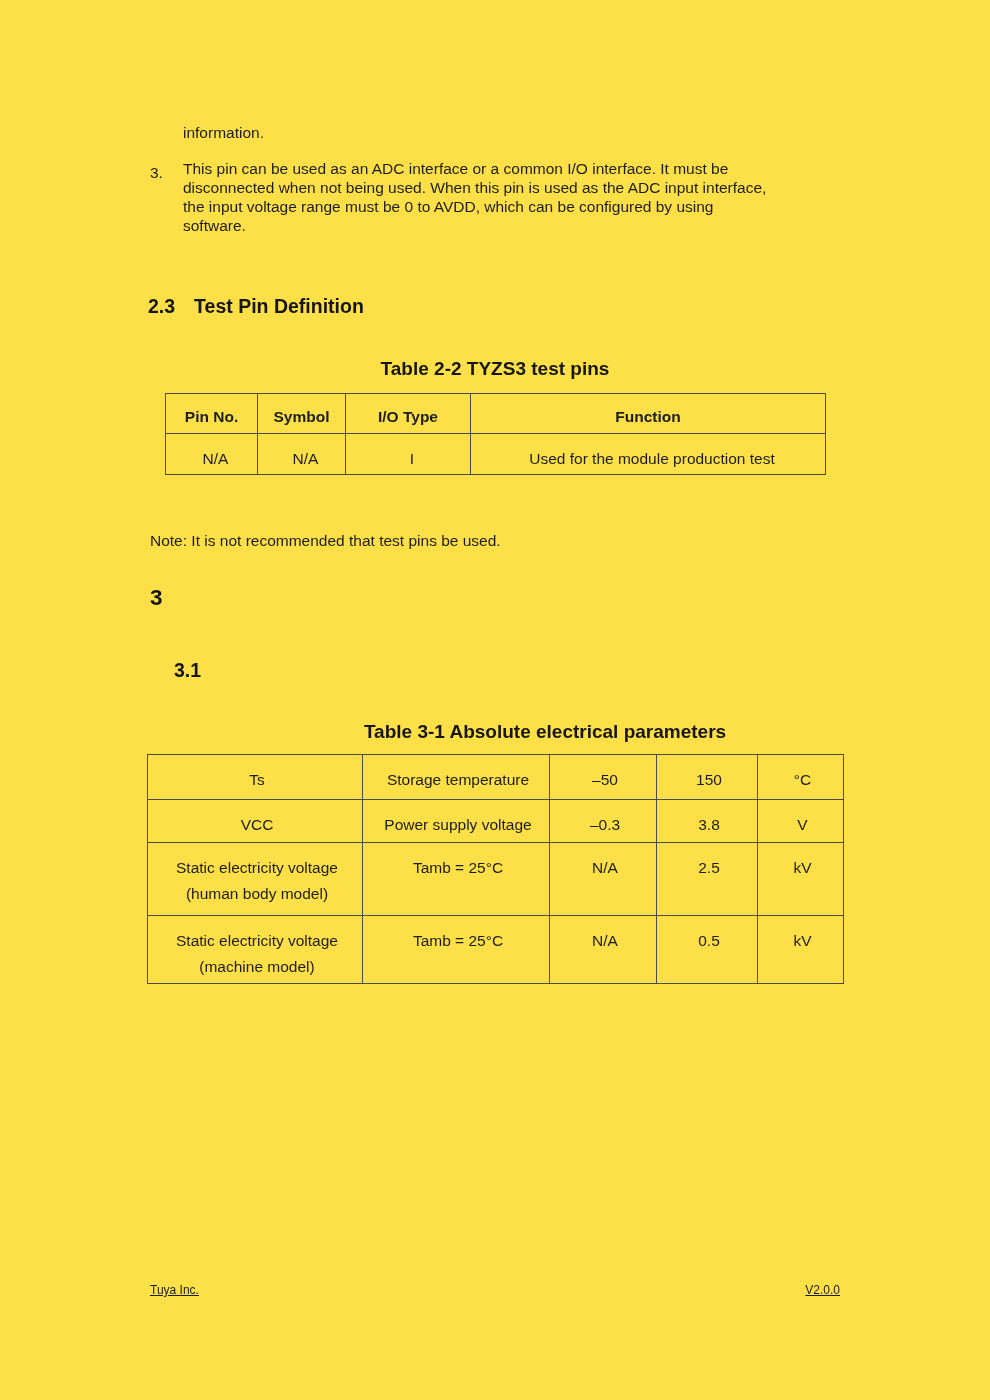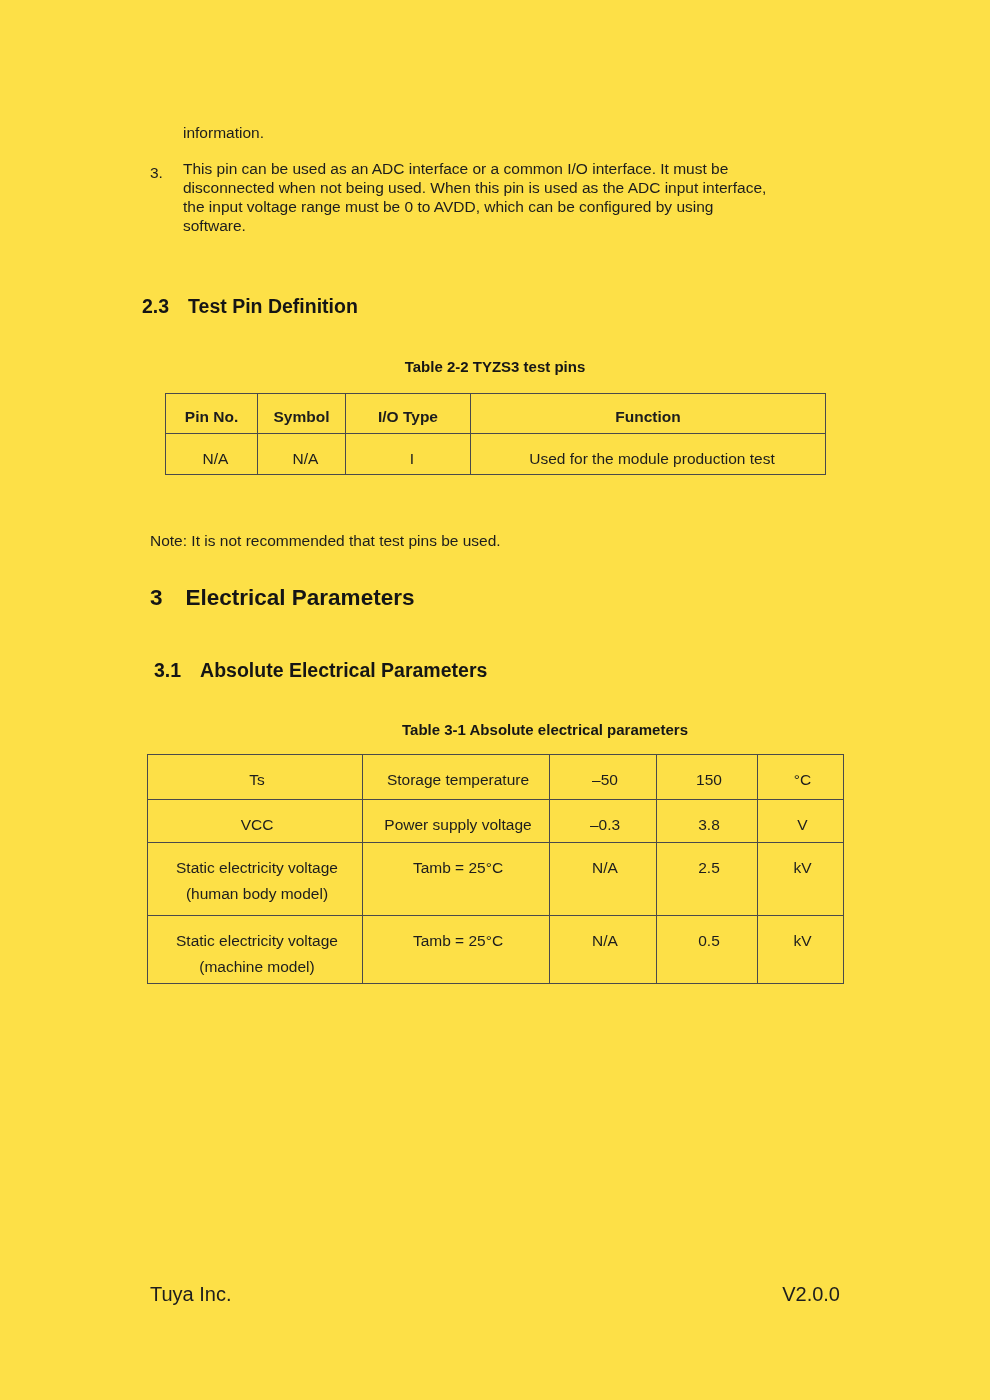--- a/index.html
+++ b/index.html
@@ -23,21 +23,21 @@
 
   .heading { display: flex; font-weight: bold; color: #151515; }
   .h-sub { font-size: 19.5px; }
   .h-sub .h-num { margin-right: 19px; }
   .h-top { font-size: 22.5px; }
   .h-top .h-num { margin-right: 23px; }
 
   .caption {
     width: 100%;
     text-align: center;
-    font-size: 15px;
+    font-size: 19px;
     font-weight: bold;
     color: #161616;
   }
 
   table { border-collapse: collapse; table-layout: fixed; }
   th, td { border: 1px solid #4a4a4a; font-size: 15.5px; color: #1d1d1d; text-align: center; }
   th {
     font-weight: bold;
     text-align: center;
     vertical-align: top;
@@ -45,40 +45,41 @@
     line-height: 26px;
   }
   td { vertical-align: top; line-height: 26px; }
 
   .t22 td { padding: 12px 4px 0 12px; }
   .t31 td { padding: 12px 4px 0 8px; }
 
   .footer {
     display: flex;
     justify-content: space-between;
-    font-size: 20px;
+    font-size: 12px;
     color: #1d1d1d;
+    text-decoration: underline;
   }
 </style>
 </head>
 <body>
 
 <div class="page">
 
   <div class="abs body-text" style="left:183px; top:119px;">information.</div>
 
   <div class="abs list-item" style="left:150px; top:159px;">
     <div class="list-number">3.</div>
     <div class="list-text pre">This pin can be used as an ADC interface or a common I/O interface. It must be
 disconnected when not being used. When this pin is used as the ADC input interface,
 the input voltage range must be 0 to AVDD, which can be configured by using
 software.</div>
   </div>
 
-  <div class="abs heading h-sub" style="left:142px; top:295px;justify-content:space-between;">
+  <div class="abs heading h-sub" style="left:148px; top:295px;justify-content:space-between;">
     <span class="h-num">2.3</span>
     <span>Test Pin Definition</span>
   </div>
 
   <div class="abs caption" style="left:0; top:358px;">Table 2-2 TYZS3 test pins</div>
 
   <table class="abs t22" style="left:165px; top:393px; width:660px;">
     <colgroup>
       <col style="width:92px">
         <col style="width:88px">
@@ -98,26 +99,24 @@
       <td>I</td>
       <td>Used for the module production test</td>
     </tr>
   </tbody>
     </table>
 
   <div class="abs body-text" style="left:150px; top:527px;">Note: It is not recommended that test pins be used.</div>
 
   <div class="abs heading h-top" style="left:150px; top:585px;">
     <span class="h-num">3</span>
-    <span>Electrical Parameters</span>
   </div>
 
-  <div class="abs heading h-sub" style="left:154px; top:659px;">
+  <div class="abs heading h-sub" style="left:174px; top:659px;gap:36px;">
     <span class="h-num">3.1</span>
-    <span>Absolute Electrical Parameters</span>
   </div>
 
   <div class="abs caption" style="left:12px; top:721px;padding-left:38px;">Table 3-1 Absolute electrical parameters</div>
 
   <table class="abs t31" style="left:147px; top:754px; width:696px;">
     <colgroup>
       <col style="width:215px">
         <col style="width:187px">
         <col style="width:107px">
         <col style="width:101px">

